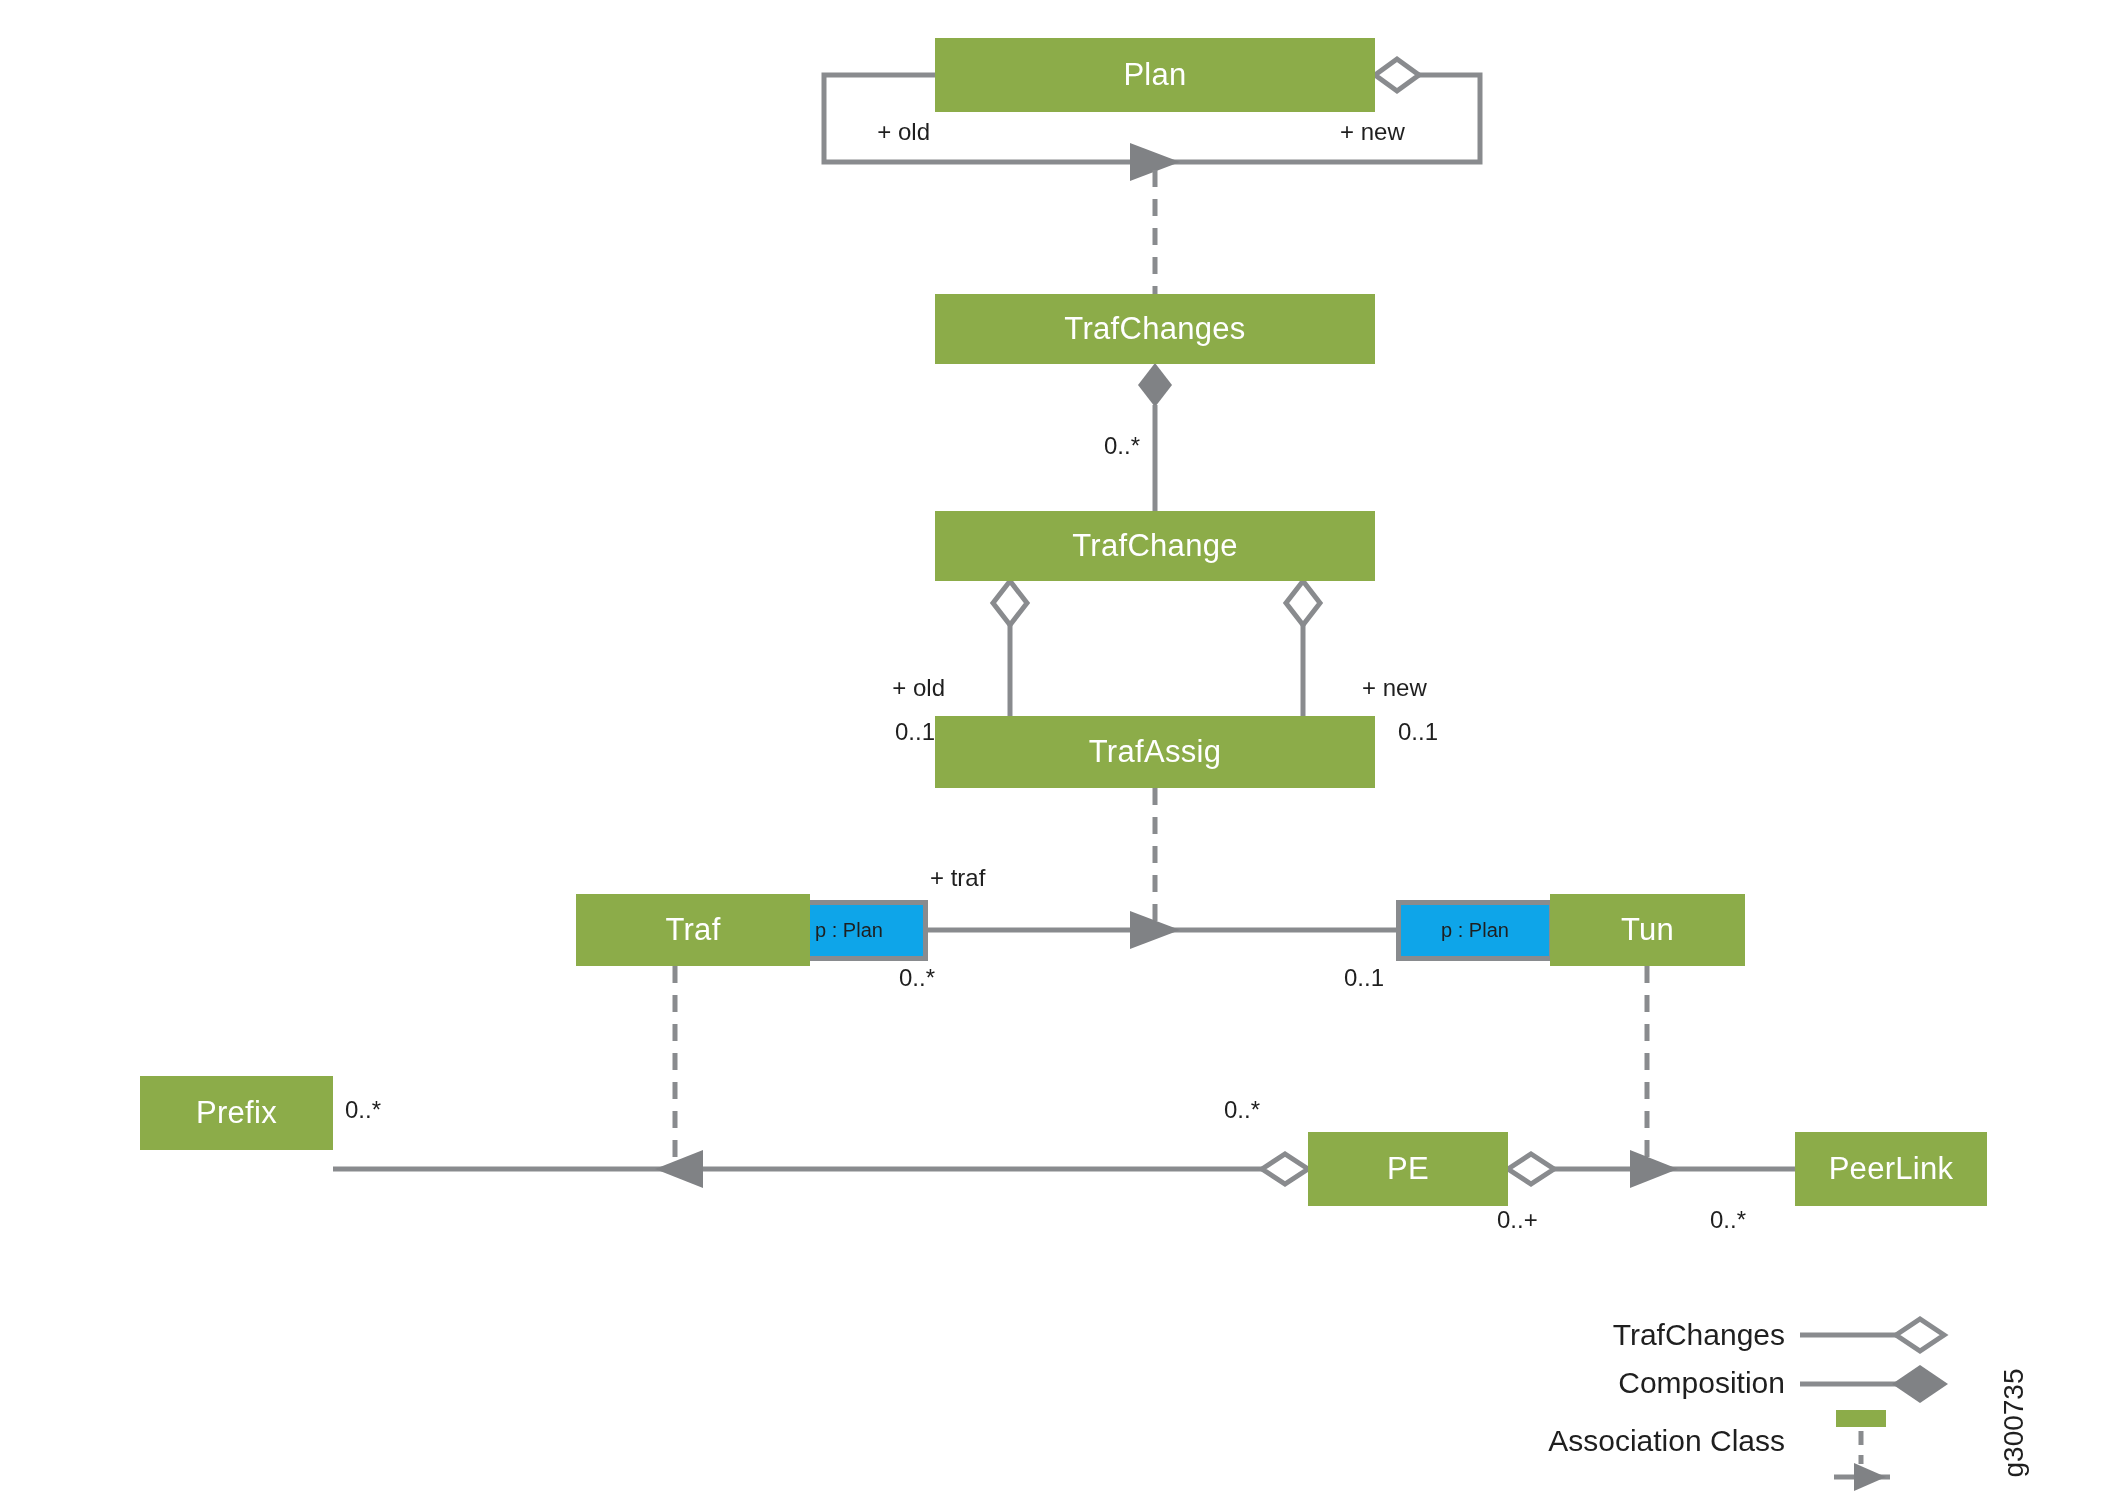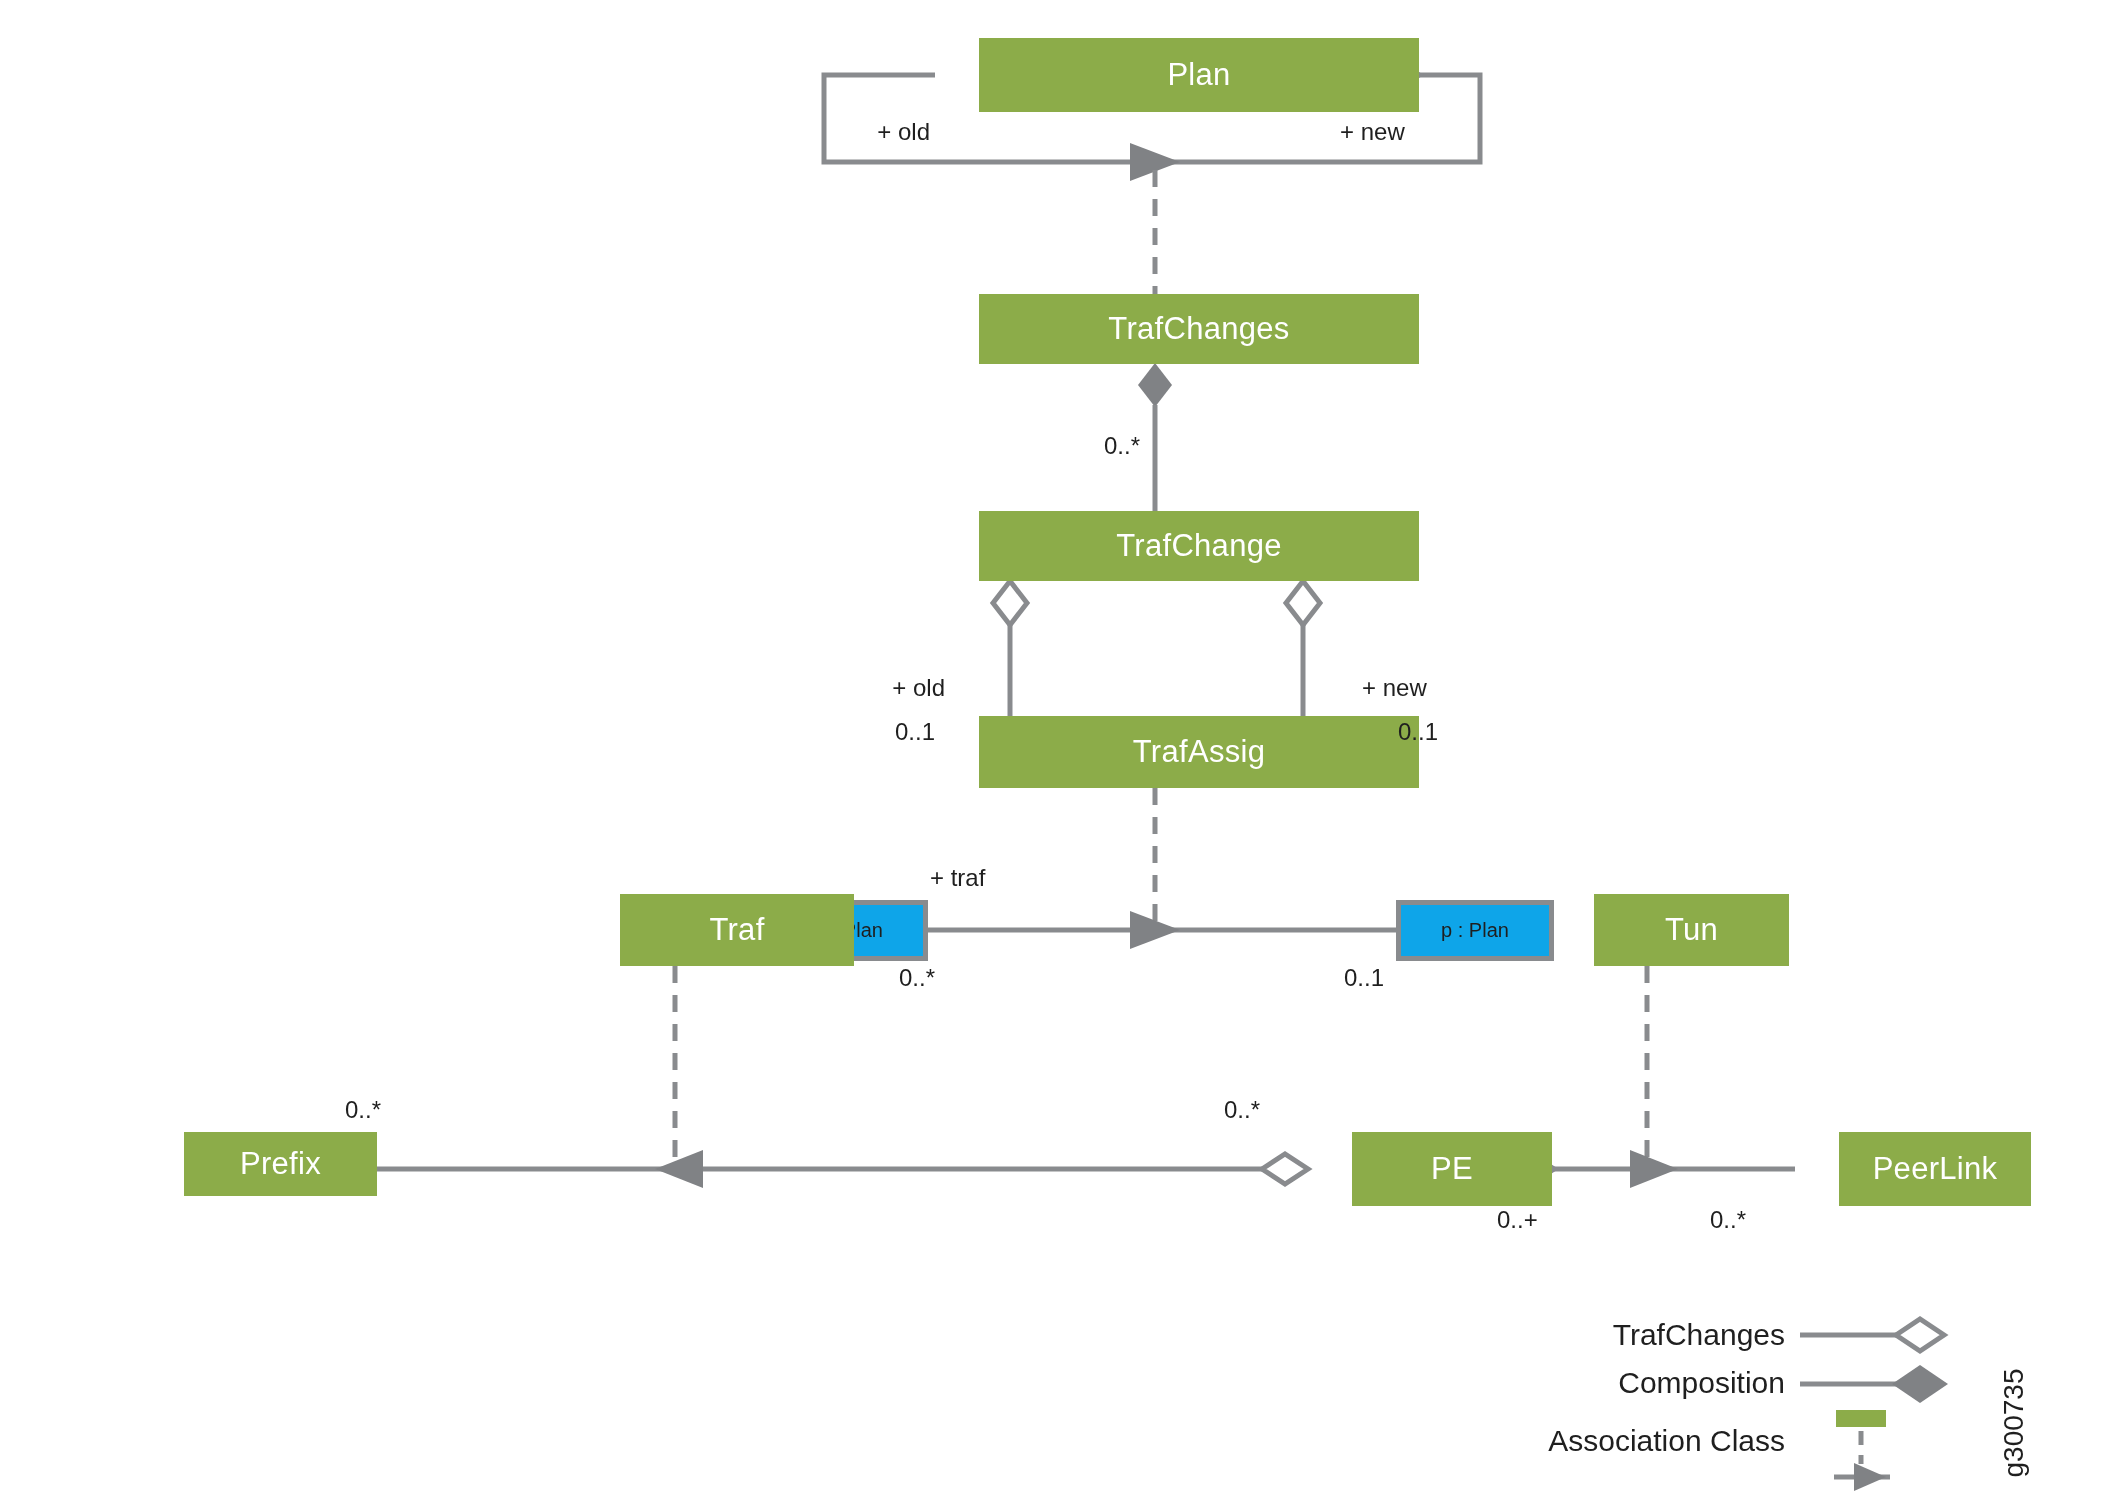--- a/index.html
+++ b/index.html
@@ -18,21 +18,20 @@
   }
   #wires{position:absolute;left:0;top:0;width:2101px;height:1507px;}
   .uml-class{
     position:absolute;
     background:var(--green);
     color:#ffffff;
     display:flex;align-items:center;justify-content:center;
     font-size:31px;
     letter-spacing:0.3px;
     z-index:3;
-    margin-left:44px;
   }
   .attr-box{
     position:absolute;
     background:#0ea5e9;
     border:5px solid var(--gray);
     color:var(--ink);
     display:flex;align-items:center;justify-content:center;
     font-size:20px;
     z-index:2;
     box-sizing:border-box;
@@ -118,21 +117,21 @@
   <div class="uml-class" style="left:935px;top:294px;width:440px;height:70px">TrafChanges</div>
   <div class="uml-class" style="left:935px;top:511px;width:440px;height:70px">TrafChange</div>
   <div class="uml-class" style="left:935px;top:716px;width:440px;height:72px">TrafAssig</div>
 
   <div class="attr-box" style="left:770px;top:900px;width:158px;height:61px">p : Plan</div>
   <div class="uml-class" style="left:576px;top:894px;width:234px;height:72px">Traf</div>
 
   <div class="attr-box" style="left:1396px;top:900px;width:158px;height:61px">p : Plan</div>
   <div class="uml-class" style="left:1550px;top:894px;width:195px;height:72px">Tun</div>
 
-  <div class="uml-class" style="left:140px;top:1132px;width:193px;height:64px">Prefix</div>
+  <div class="uml-class" style="left:140px;top:1076px;width:193px;height:74px">Prefix</div>
   <div class="uml-class" style="left:1795px;top:1132px;width:192px;height:74px">PeerLink</div>
   <div class="uml-class" style="left:1308px;top:1132px;width:200px;height:74px">PE</div>
 
   <div class="lbl r" style="left:830px;top:118px;width:100px">+ old</div>
   <div class="lbl" style="left:1340px;top:118px">+ new</div>
 
   <div class="lbl r" style="left:1060px;top:432px;width:80px">0..*</div>
 
   <div class="lbl r" style="left:845px;top:674px;width:100px">+ old</div>
   <div class="lbl r" style="left:845px;top:718px;width:90px">0..1</div>

